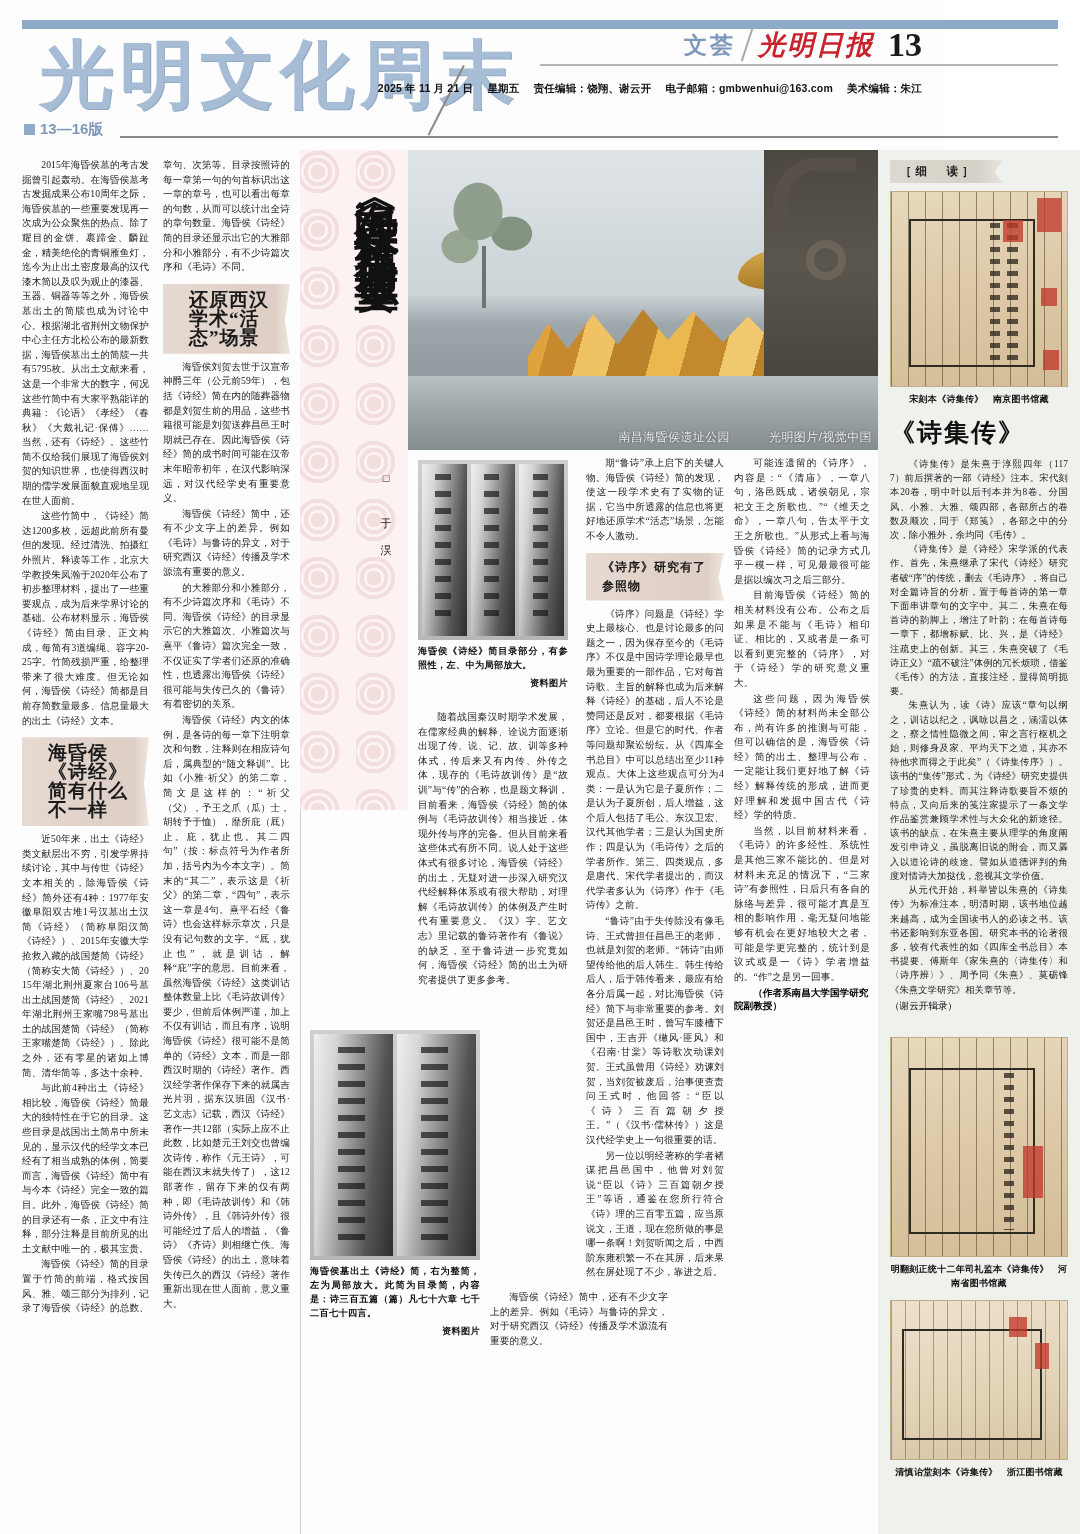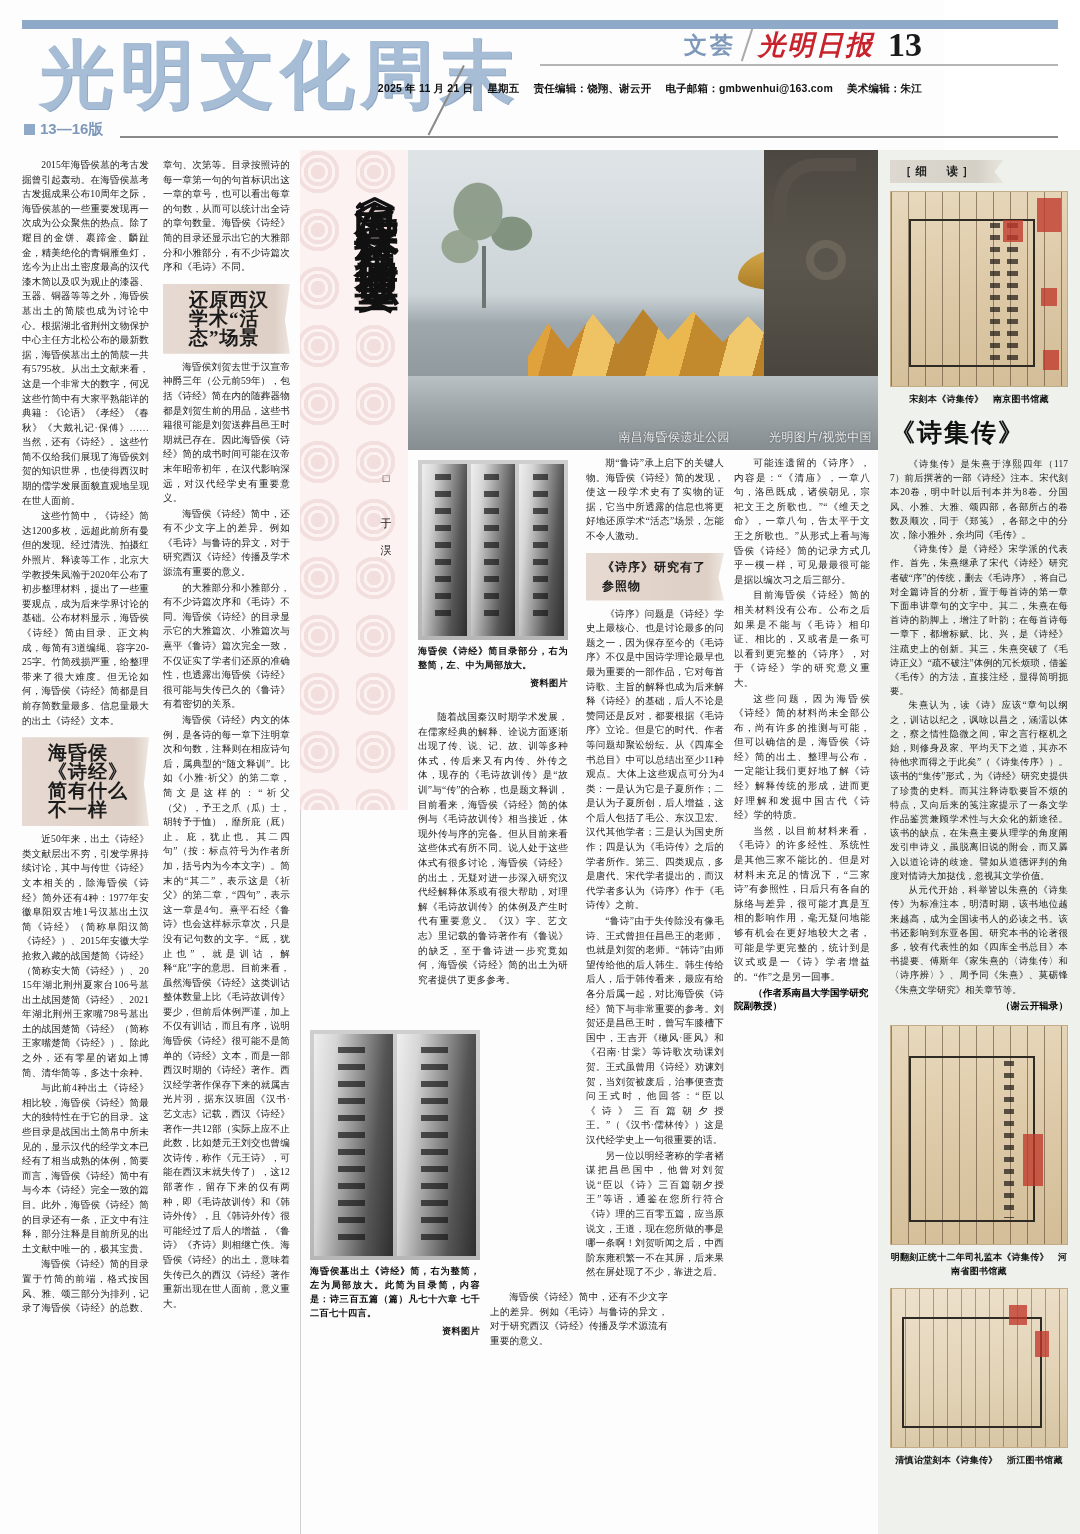--- a/index.html
+++ b/index.html
@@ -276,22 +276,22 @@
     font-size: 9px; line-height: 14px; font-weight: bold;
     text-align: center; margin: 5px 0 10px 0; color: #111;
     letter-spacing: .3px;
   }
   .sb-p {
     font-size: 9.3px; line-height: 14.2px; text-align: justify;
     text-indent: 2em; color: #1b1b1b; word-break: break-all;
     letter-spacing: .1px;
   }
   .sb-sign {
-    font-size: 9.6px; font-weight: bold; text-align: right;
-    margin: 3px 0 12px 0;
+    font-size: 9.6px; font-weight: normal; 
+    margin: 3px 0 24px 0;
   }
   .end-note { font-size: 9.6px; font-weight: bold; text-indent: 2em; margin-top: 3px; }
 </style>
 </head>
 <body>
 
 <div id="page">
 
   <div class="masthead">
     <div class="mast-topbar"></div>
@@ -363,21 +363,21 @@
         <div class="photo-credit credit-a">南昌海昏侯遗址公园</div>
         <div class="photo-credit credit-b">光明图片/视觉中国</div>
       </div>
 
       <div style="position:absolute; left:118px; top:310px; width:150px;">
         <div class="slips" style="height:180px;">
           <div class="slip"></div>
           <div class="slip"></div>
           <div class="slip"></div>
         </div>
-        <div class="cap">海昏侯《诗经》简目录部分，右为整简，左、中为局部放大。</div>
+        <div class="cap">海昏侯《诗经》简目录部分，有参照性，左、中为局部放大。</div>
         <div class="cap cap-right">资料图片</div>
       </div>
 
       <div style="position:absolute; left:118px; top:560px; width:150px;">
         <p class="p">随着战国秦汉时期学术发展，在儒家经典的解释、诠说方面逐渐出现了传、说、记、故、训等多种体式，传后来又有内传、外传之体，现存的《毛诗故训传》是“故训”与“传”的合称，也是题文释训，目前看来，海昏侯《诗经》简的体例与《毛诗故训传》相当接近，体现外传与序的完备。但从目前来看这些体式有所不同。说人处于这些体式有很多讨论，海昏侯《诗经》的出土，无疑对进一步深入研究汉代经解释体系或有很大帮助，对理解《毛诗故训传》的体例及产生时代有重要意义。《汉》字、艺文志》里记载的鲁诗著作有《鲁说》的缺乏，至于鲁诗进一步究竟如何，海昏侯《诗经》简的出土为研究者提供了更多参考。</p>
       </div>
 
       <div style="position:absolute; left:10px; top:880px; width:170px;">
         <div class="slips" style="height:230px;">
           <div class="slip"></div>

